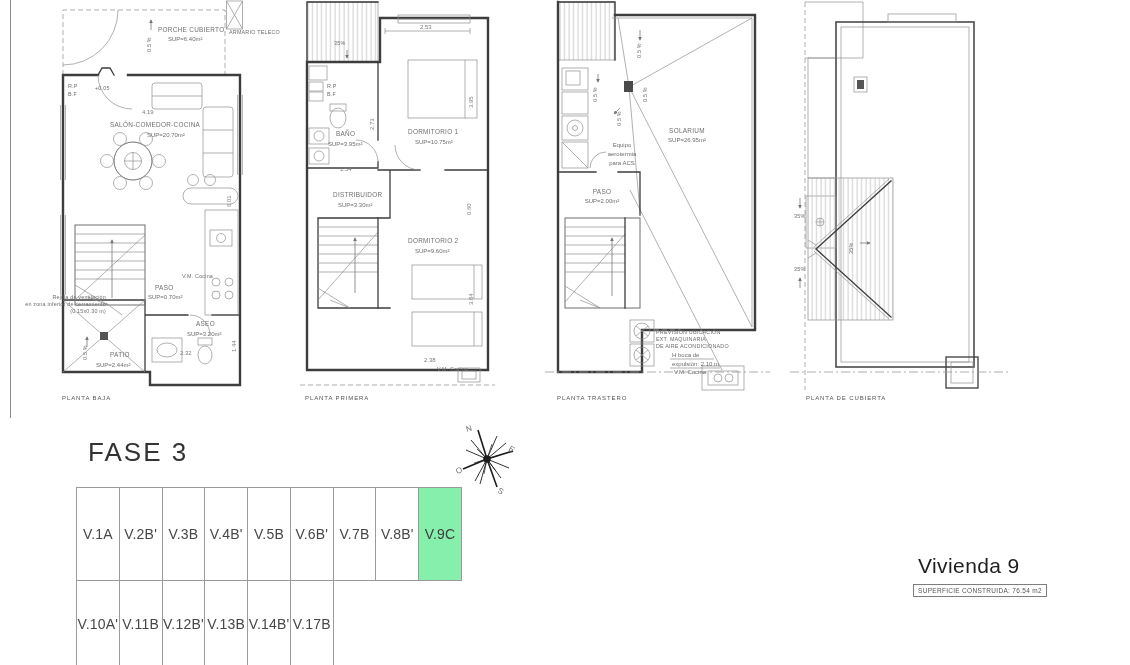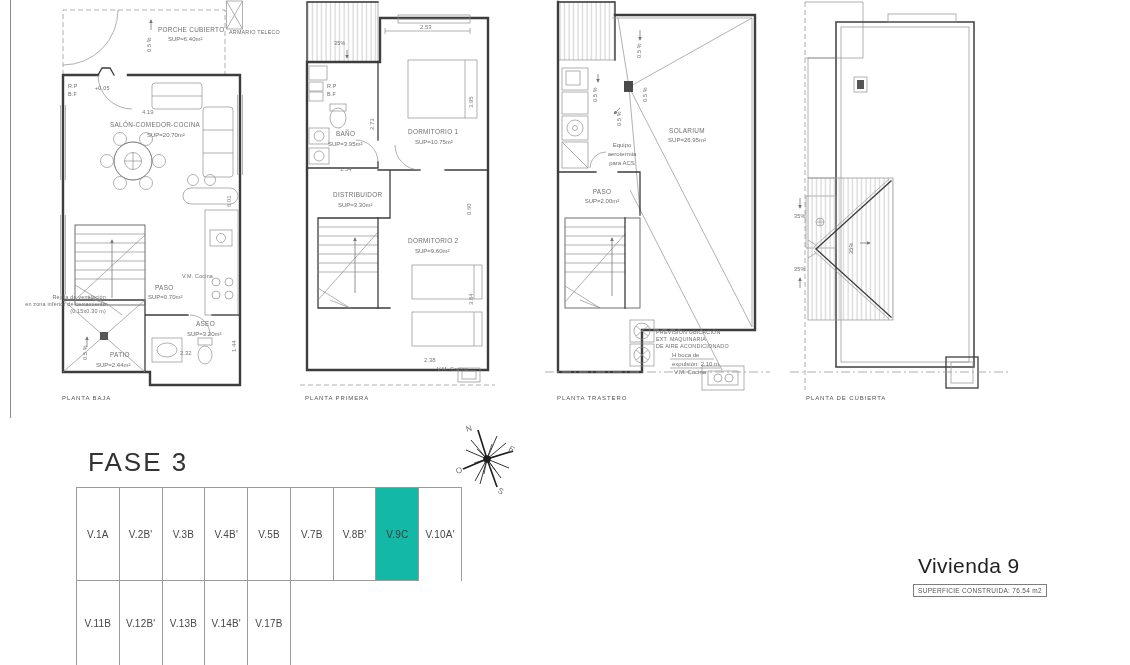--- a/index.html
+++ b/index.html
@@ -15,28 +15,28 @@
   .mid{text-anchor:middle}.end{text-anchor:end}
   .wl{stroke:#3d3d3d;stroke-width:2.4;fill:none;stroke-linecap:square}
   .wm{stroke:#3d3d3d;stroke-width:1.3;fill:none;stroke-linecap:square}
   .wm2{stroke:#4a4a4a;stroke-width:1.6;fill:none}
   .tn{stroke:#8f8f8f;stroke-width:.7;fill:none}
   .tn2{stroke:#6f6f6f;stroke-width:1;fill:none}
   .dsh{stroke:#9a9a9a;stroke-width:.8;fill:none;stroke-dasharray:5 3}
   .ddot{stroke:#9a9a9a;stroke-width:.8;fill:none;stroke-dasharray:9 3 2 3}
   .ar{stroke:#7a7a7a;stroke-width:.8;fill:none}
   
-  #fase-title{position:absolute;left:88px;top:447px;font-size:26px;letter-spacing:2px;color:#333}
+  #fase-title{position:absolute;left:88px;top:437px;font-size:26px;letter-spacing:2px;color:#333}
   #site-grid{position:absolute;left:76px;top:487px;width:385px;height:178px;
              display:grid;grid-template-columns:repeat(9,1fr);grid-template-rows:93px 85px;
              border-top:1px solid #9b9b9b;border-left:1px solid #9b9b9b}
   .cell{border-right:1px solid #9b9b9b;display:flex;align-items:center;justify-content:center;
-        font-size:10px;color:#474747;letter-spacing:.2px}
+        font-size:14px;color:#474747;letter-spacing:.2px}
   .cell.r1{border-bottom:1px solid #9b9b9b}
-  .cell.hl{background:#14b8a6;color:#3d3d3d}
+  .cell.hl{background:#86efac;color:#3d3d3d}
   
   #vivienda-title{position:absolute;left:918px;top:554px;font-size:21px;color:#1f1f1f;letter-spacing:.4px}
   #superficie-box{position:absolute;left:913px;top:584px;border:1px solid #7d7d7d;
                   padding:2px 4px;font-size:6.5px;color:#555;letter-spacing:.3px;white-space:nowrap}
   #frame-line{position:absolute;left:10px;top:0;width:1px;height:418px;background:#8a8a8a}
   #compass{position:absolute;left:445px;top:413px}
 </style>
 </head>
 <body>
 
@@ -319,20 +319,21 @@
     <text x="457" y="474" font-size="8" fill="#333" transform="rotate(-20 457 474)">O</text>
     <text x="497" y="492" font-size="8" fill="#333" transform="rotate(30 497 492)">S</text>
   </svg>
 
   <div id="site-grid">
     <div class="cell r1">V.1A</div>
     <div class="cell r1">V.2B'</div>
     <div class="cell r1">V.3B</div>
     <div class="cell r1">V.4B'</div>
     <div class="cell r1">V.5B</div>
+    <div class="cell r1">V.6B'</div>
     <div class="cell r1">V.7B</div>
     <div class="cell r1">V.8B'</div>
     <div class="cell r1 hl">V.9C</div>
     <div class="cell r2">V.10A'</div>
     <div class="cell r2">V.11B</div>
     <div class="cell r2">V.12B'</div>
     <div class="cell r2">V.13B</div>
     <div class="cell r2">V.14B'</div>
     <div class="cell r2">V.17B</div>
   </div>

